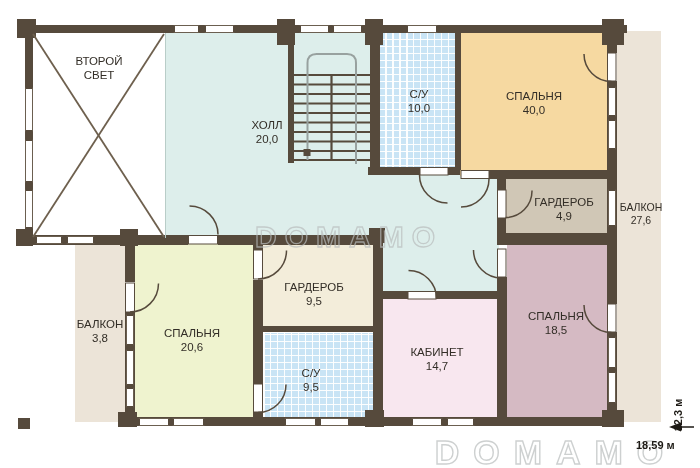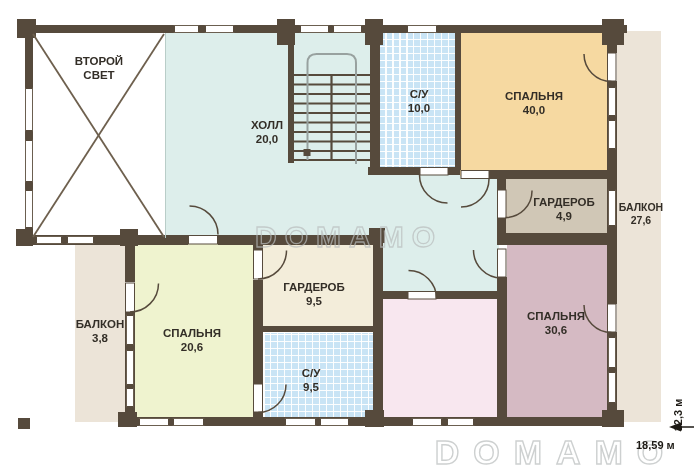--- a/index.html
+++ b/index.html
@@ -24,21 +24,21 @@
   .wall,.post{position:absolute;background:#564a3c;z-index:2;}
   
   .winH{position:absolute;background:#fff;border-top:1.5px solid #6b5f50;border-bottom:1.5px solid #6b5f50;
         border-left:2px solid #564a3c;border-right:2px solid #564a3c;box-sizing:border-box;z-index:3;}
   .winV{position:absolute;background:#fff;border-left:1.5px solid #6b5f50;border-right:1.5px solid #6b5f50;
         border-top:2px solid #564a3c;border-bottom:2px solid #564a3c;box-sizing:border-box;z-index:3;}
   
   .linework{position:absolute;left:0;top:0;z-index:4;}
   
   .lbl{position:absolute;z-index:5;transform:translate(-50%,-50%);text-align:center;
-       font-weight:bold;font-size:11.5px;line-height:1.25;color:#332e27;white-space:nowrap;}
+       font-weight:normal;font-size:11.5px;line-height:1.25;color:#332e27;white-space:nowrap;}
   .lbl .ln{display:block;}
   .lbl-small{font-size:10.5px;}
   .lbl-wrap{white-space:normal;width:78px;}
   .dim{position:absolute;z-index:6;font-weight:bold;font-size:11px;color:#1d1a15;white-space:nowrap;}
   .dim-v{transform:translate(-50%,-50%) rotate(-90deg);}
 </style>
 </head>
 <body>
 
 <div class="stage">
@@ -225,21 +225,25 @@
       <span class="ln">20,6</span>
   </div>
   <div class="lbl" style="left:314px;top:294px;">
     <span class="ln">ГАРДЕРОБ</span>
       <span class="ln">9,5</span>
   </div>
   <div class="lbl" style="left:311px;top:380px;">
     <span class="ln">С/У</span>
       <span class="ln">9,5</span>
   </div>
+  <div class="lbl" style="left:437px;top:359px;">
+    <span class="ln">КАБИНЕТ</span>
+      <span class="ln">14,7</span>
+  </div>
   <div class="lbl" style="left:556px;top:323px;">
     <span class="ln">СПАЛЬНЯ</span>
-      <span class="ln">30,6</span>
+      <span class="ln">18,5</span>
   </div>
 
   <div class="dim dim-v" style="left:678px;top:415px;">12,3 м</div>
   <div class="dim" style="left:636px;top:439px;text-align:center;">18,59 м</div>
 
 </div>
 
 </body></html>

